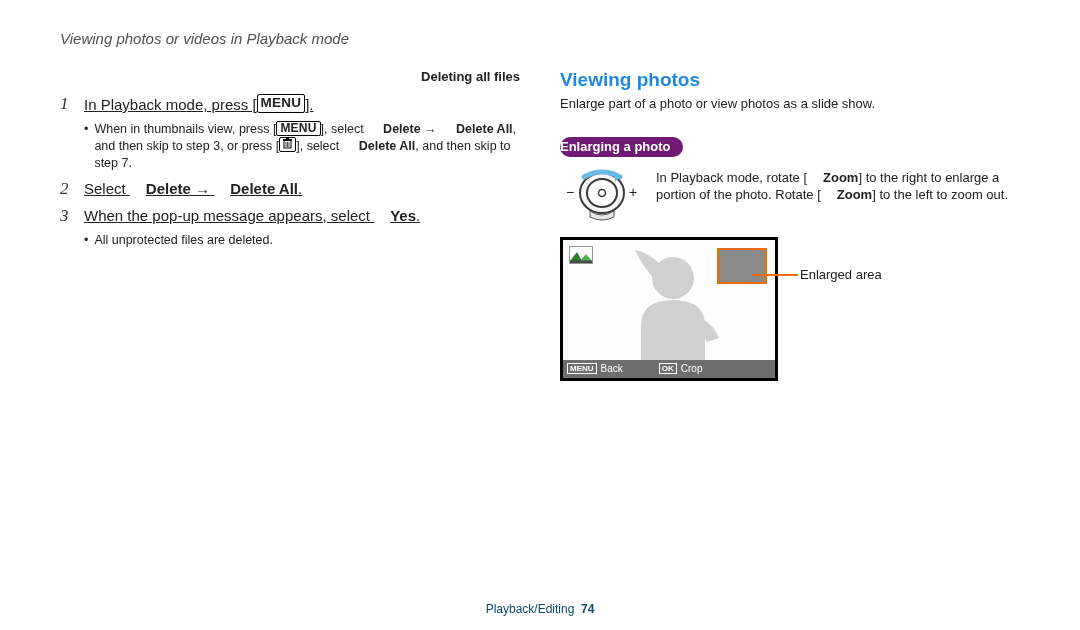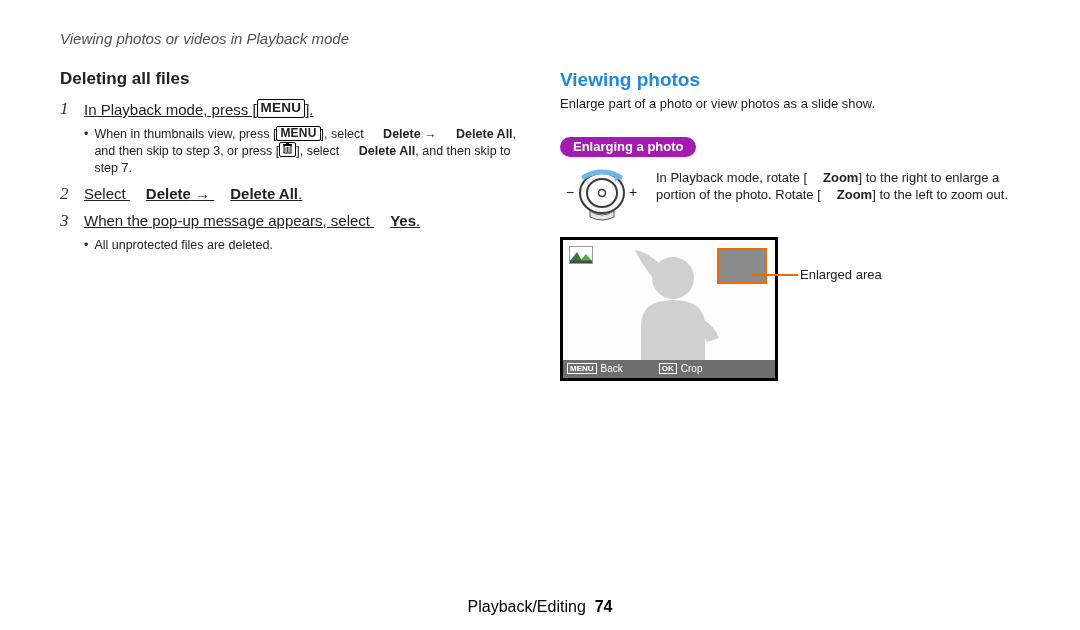--- a/index.html
+++ b/index.html
@@ -28,22 +28,23 @@
   .columns {
     display: flex;
     gap: 40px;
   }
   .col {
     flex: 1;
     min-width: 0;
   }
   .subhead {
     font-weight: bold;
-    font-size: 17px;
+    font-size: 13px;
     margin-bottom: 2px;
+    text-align: right;
   }
   .body-small {
     font-size: 13px;
     line-height: 1.35;
     margin-bottom: 10px;
   }
   .steps {
     margin-top: 10px;
   }
   .step {
@@ -105,26 +106,26 @@
     top:-1px;
   }
   .section-title {
     color: #1E88E5;
     font-size: 19px;
     font-weight: 600;
     margin-bottom: 4px;
   }
   .pill {
     display: inline-block;
-    background: #a21caf;
+    background: #701a75;
     color: #fff;
     font-size: 13px;
     font-weight: 600;
     border-radius: 11px;
-    padding: 2px 12px 3px 13px;
+    padding: 2px 12px 3px 0;
     margin-top: 14px;
     margin-bottom: 12px;
   }
   .zoom-row {
     display: flex;
     align-items: flex-start;
     gap: 12px;
     font-size: 13px;
     line-height: 1.35;
   }
@@ -199,22 +200,22 @@
     border:1px solid #999;
     background:#fff;
     z-index:3;
   }
   .footer {
     position: absolute;
     bottom: 14px;
     left: 0;
     width: 1080px;
     text-align: center;
-    font-size: 16px;
-    color: #000000;
+    font-size: 12px;
+    color: #0c4a6e;
   }
   .footer .pg {
     font-weight: bold;
   }
   .bold { font-weight: bold; padding-left: 16px; }
 </style>
 </head>
 <body>
 
 <div class="page">

